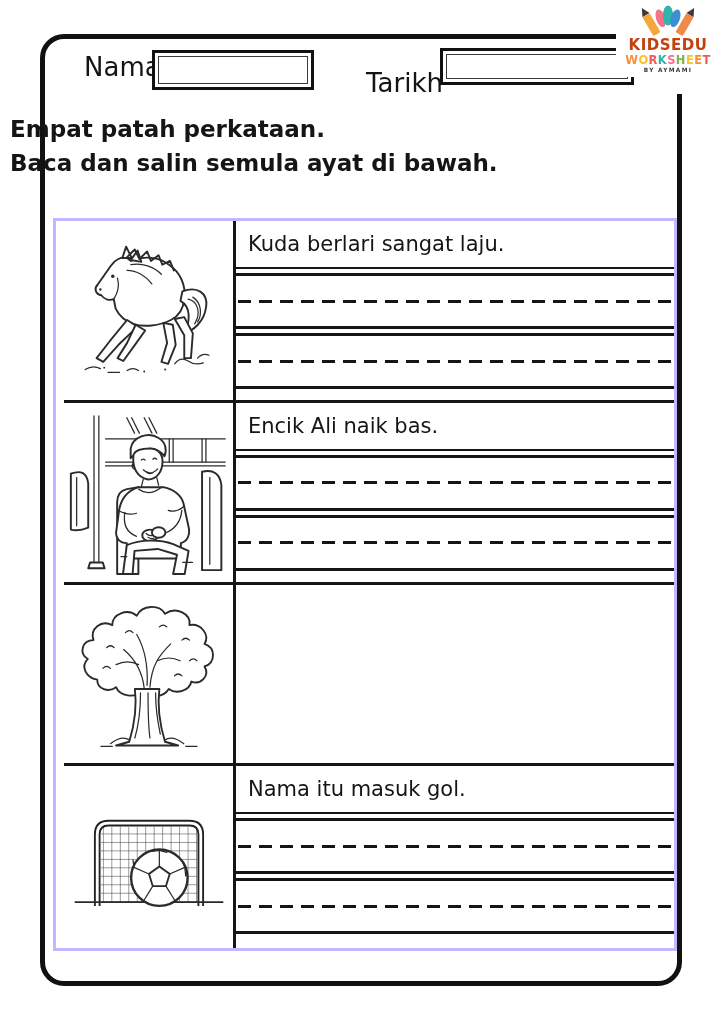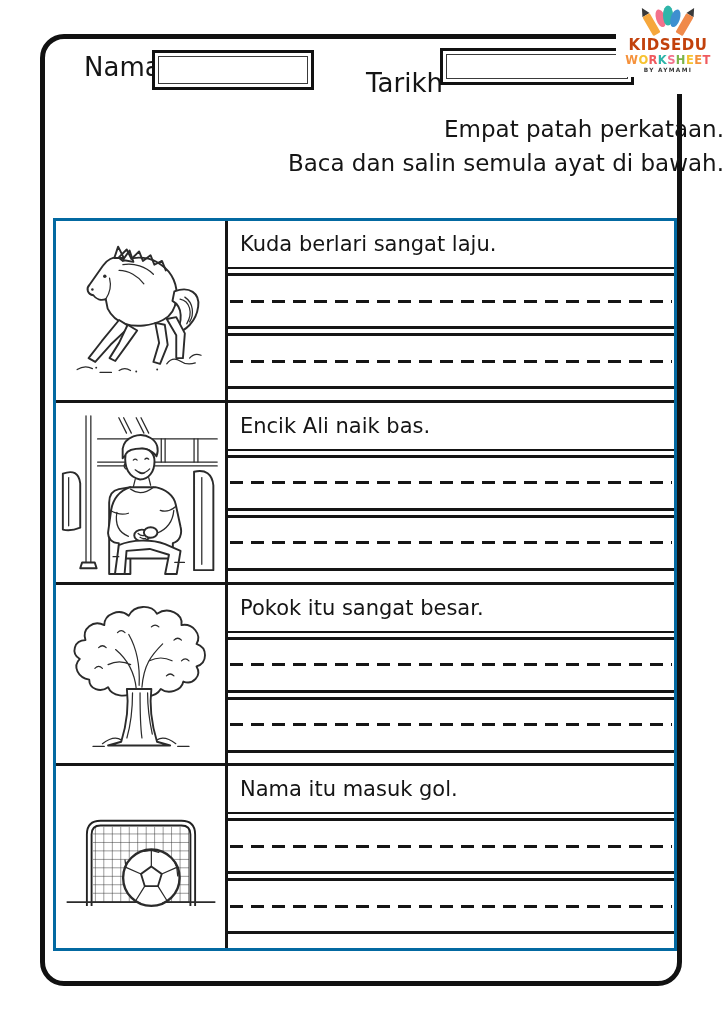--- a/index.html
+++ b/index.html
@@ -34,28 +34,28 @@
   .fieldbox {
     position:absolute; z-index:2; border:3px solid #111; background:#fff; padding:3px;
   }
   .nama-box { left:152px; top:50px; width:162px; height:40px; }
   .tarikh-box { left:440px; top:48px; width:194px; height:37px; }
   .fieldbox input {
     width:100%; height:100%; border:1.5px solid #3a3a3a; outline:none;
     font-family:inherit; font-size:17px; padding:0 6px; background:#fff;
   }
 
-  .title-block { position:absolute; left:2px; right:0; top:112px; text-align:right; z-index:2; }
+  .title-block { position:absolute; left:10px; right:0; top:112px; text-align:left; z-index:2;font-weight:bold; }
   .title-line { font-size:23px; line-height:34px; }
 
   
   .wtable {
     position:absolute; left:53px; top:218px; width:624px; height:733px;
-    border:3px solid #0369a1; z-index:2; background:#fff;
-    display:grid; grid-template-rows:repeat(4,1fr);
+    border:3px solid #c4b5fd; z-index:2; background:#fff;
+    display:grid; grid-template-rows:repeat(4,1fr);padding-left:8px;
   }
   .wrow { display:grid; grid-template-columns:172px 1fr; border-bottom:3px solid #151515; min-height:0; }
   .wrow:last-child { border-bottom:none; }
   .img-cell {
     border-right:3px solid #151515; display:flex; align-items:center; justify-content:center;
     overflow:hidden; padding:2px;
   }
   .text-cell { display:flex; flex-direction:column; min-width:0; }
   .sentence {
     height:48px; border-bottom:2.5px solid #151515;
@@ -193,29 +193,20 @@
     <div class="img-cell">
       <svg width="160" height="156" viewBox="0 0 170 160" aria-label="large-tree">
         <path class="fw" d="M30 86 C18 84 12 72 20 64 C10 58 14 44 26 44 C22 32 34 22 46 28 C46 16 62 10 72 18 C78 6 96 6 102 16 C114 8 130 16 128 28 C140 26 150 38 144 48 C156 52 156 68 144 72 C150 82 140 92 130 88 C128 98 114 102 106 96 C100 106 84 106 78 98 C70 106 54 104 50 94 C42 100 30 96 30 86 Z"></path>
         <path class="thin" d="M80 96 C78 76 70 64 58 54 M86 94 C88 70 96 60 108 48 M83 92 C84 72 80 52 72 38 M74 70 C66 66 58 66 50 70 M94 66 C102 62 110 62 118 66"></path>
         <path class="thin" d="M40 52 q4 -4 8 0 M60 36 q4 -4 8 0 M96 30 q4 -4 8 0 M120 44 q4 -4 8 0 M128 66 q4 -4 8 0 M36 74 q4 -4 8 0 M112 82 q4 -4 8 0"></path>
         <path class="fw" d="M64 152 C70 132 72 112 70 96 L96 96 C94 112 96 132 102 152 L116 156 L50 156 Z"></path>
         <path class="thin" d="M76 100 C76 118 74 134 70 148 M84 100 C84 118 84 134 86 148 M92 100 C92 116 94 130 97 144"></path>
         <path class="thin" d="M64 150 C58 146 52 148 44 154 M102 150 C108 146 114 148 122 154 M34 157 h12 M124 157 h12"></path>
       </svg>
     </div>
-    <div class="text-cell">
-      <div class="sentence">Pokok itu sangat besar.</div>
-      <div class="wset">
-          <div class="dashline"></div>
-        </div>
-      <div class="wset">
-          <div class="dashline"></div>
-        </div>
-    </div>
   </div>
 
   <div class="wrow">
     <div class="img-cell">
       <svg width="160" height="132" viewBox="0 0 170 140" aria-label="ball-in-goal">
         <defs>
           <pattern id="net" width="9" height="9" patternUnits="userSpaceOnUse">
             <path d="M9 0 H0 V9" fill="none" stroke="#2b2b2b" stroke-width="1"></path>
           </pattern>
         </defs>

